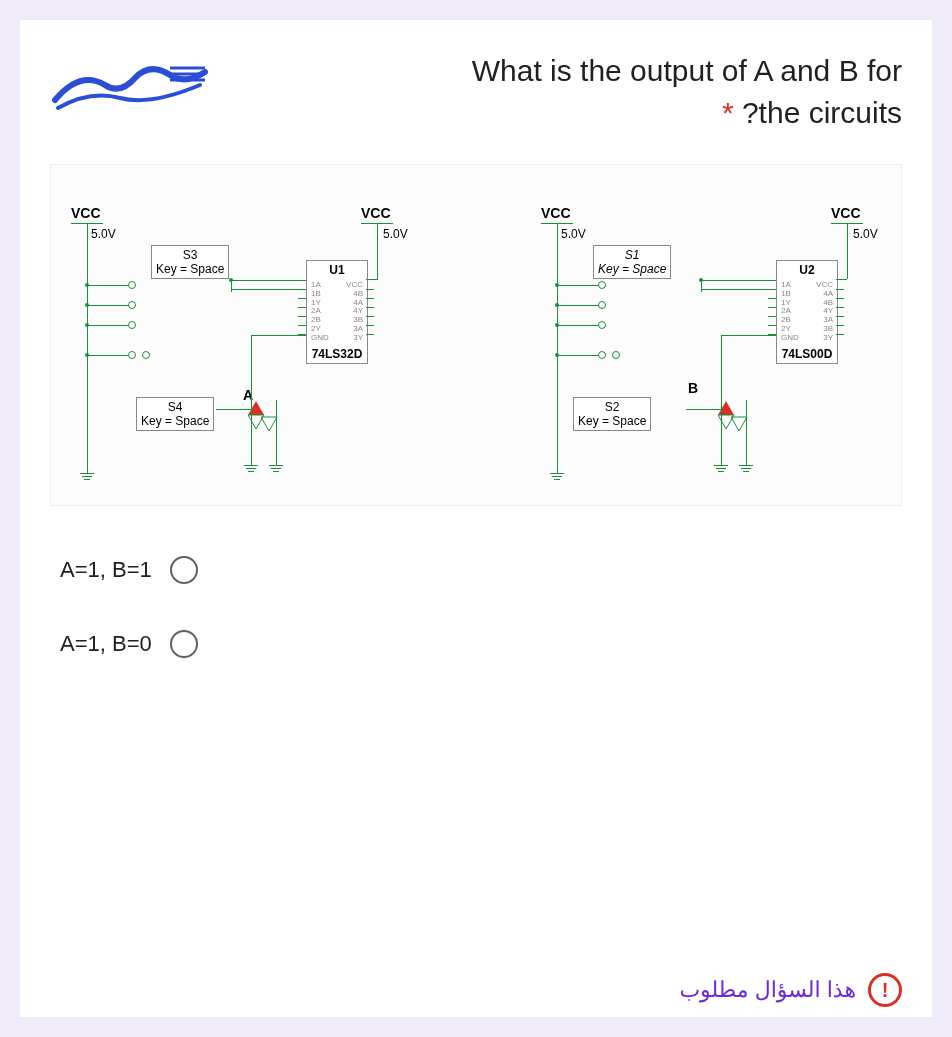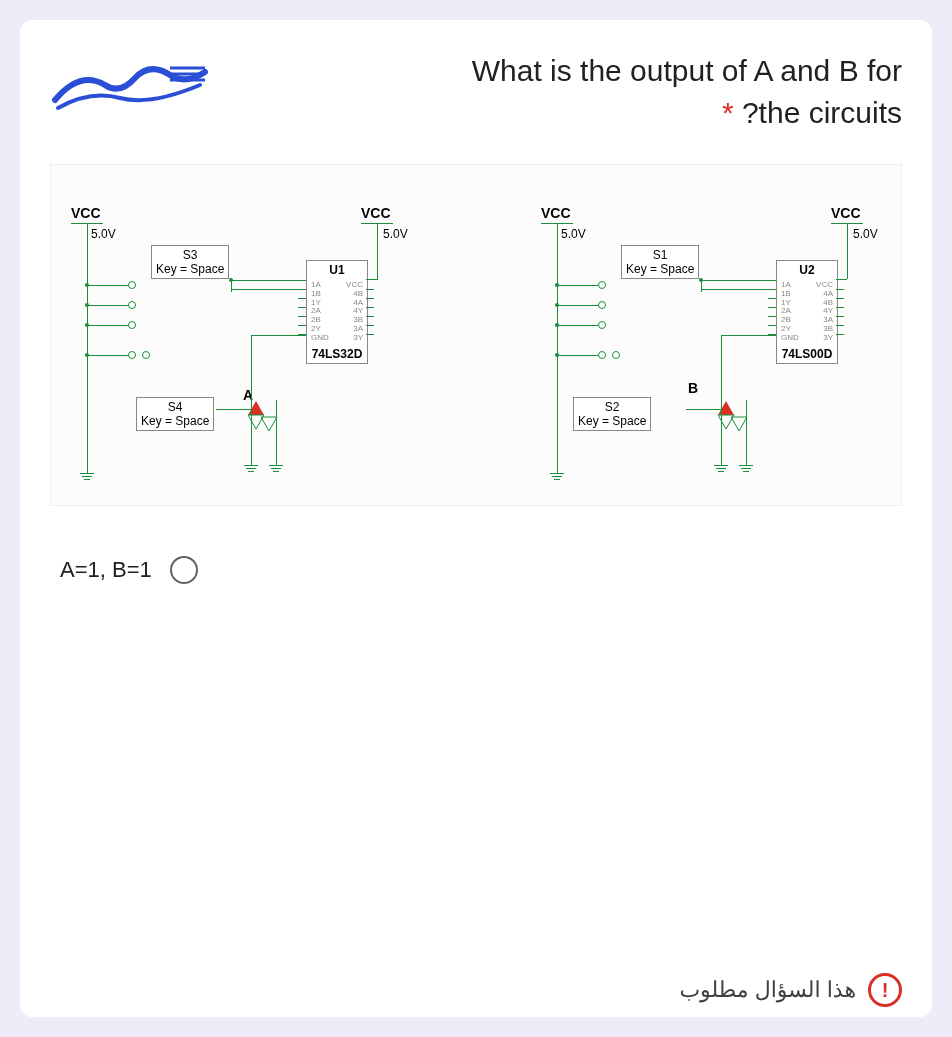--- a/index.html
+++ b/index.html
@@ -6,21 +6,21 @@
     margin: 0;
     padding: 0;
     font-family: Arial, sans-serif;
     background: #f0ebf8;
     width: 952px;
     height: 1037px;
     overflow: hidden;
   }
   .card {
     background: #fff;
-    border-radius: 12px;
+    border-radius: 0;
     margin: 20px;
     padding: 30px;
     box-sizing: border-box;
     height: 997px;
     position: relative;
   }
   .question-row {
     display: flex;
     align-items: flex-start;
     gap: 20px;
@@ -101,21 +101,21 @@
   .warn-icon {
     width: 28px; height: 28px;
     border: 3px solid #d93025;
     border-radius: 50%;
     color:#d93025;
     font-weight:bold;
     display:flex; align-items:center; justify-content:center;
     font-size:20px;
   }
   .footer-text {
-    color:#404040;
+    color:#6d28d9;
     font-size:22px;
   }
 </style>
 </head>
 <body>
 
 <div class="card">
 
   <div class="question-row">
     <svg class="scribble" width="160" height="70" viewBox="0 0 160 70">
@@ -252,21 +252,21 @@
     <div class="vcc-lbl" style="left:490px; top:40px;">VCC</div>
     <div class="v-lbl" style="left:510px; top:62px;">5.0V</div>
     <div class="wire wire-h" style="left:490px; top:58px; width:32px;"></div>
     <div class="wire wire-v" style="left:506px; top:58px; height:250px;"></div>
 
     <div class="vcc-lbl" style="left:780px; top:40px;">VCC</div>
     <div class="v-lbl" style="left:802px; top:62px;">5.0V</div>
     <div class="wire wire-h" style="left:780px; top:58px; width:32px;"></div>
     <div class="wire wire-v" style="left:796px; top:58px; height:56px;"></div>
 
-    <div class="switch-box" style="left:570px; top:80px;">
+    <div class="switch-box" style="left:542px; top:80px;font-style:italic;">
       <div>S1</div>
       <div>Key = Space</div>
     </div>
     <div class="switch-box" style="left:522px; top:232px;">
       <div>S2</div>
       <div>Key = Space</div>
     </div>
 
     <div class="chip-box" style="left:725px; top:95px;">
       <div class="chip-name">U2</div>
@@ -361,20 +361,24 @@
         <div class="l3"></div>
       </div>
 
   </div>
 
   <div class="options">
     <div class="option-row">
       <div class="radio-outer"></div>
       <div class="option-text">A=1, B=1</div>
     </div>
+    <div class="option-row">
+      <div class="radio-outer"></div>
+      <div class="option-text">A=1, B=0</div>
+    </div>
   </div>
 
   <div class="footer-row">
     <div class="warn-icon">!</div>
     <div class="footer-text">هذا السؤال مطلوب</div>
   </div>
 
 </div>
 
 </body></html>

